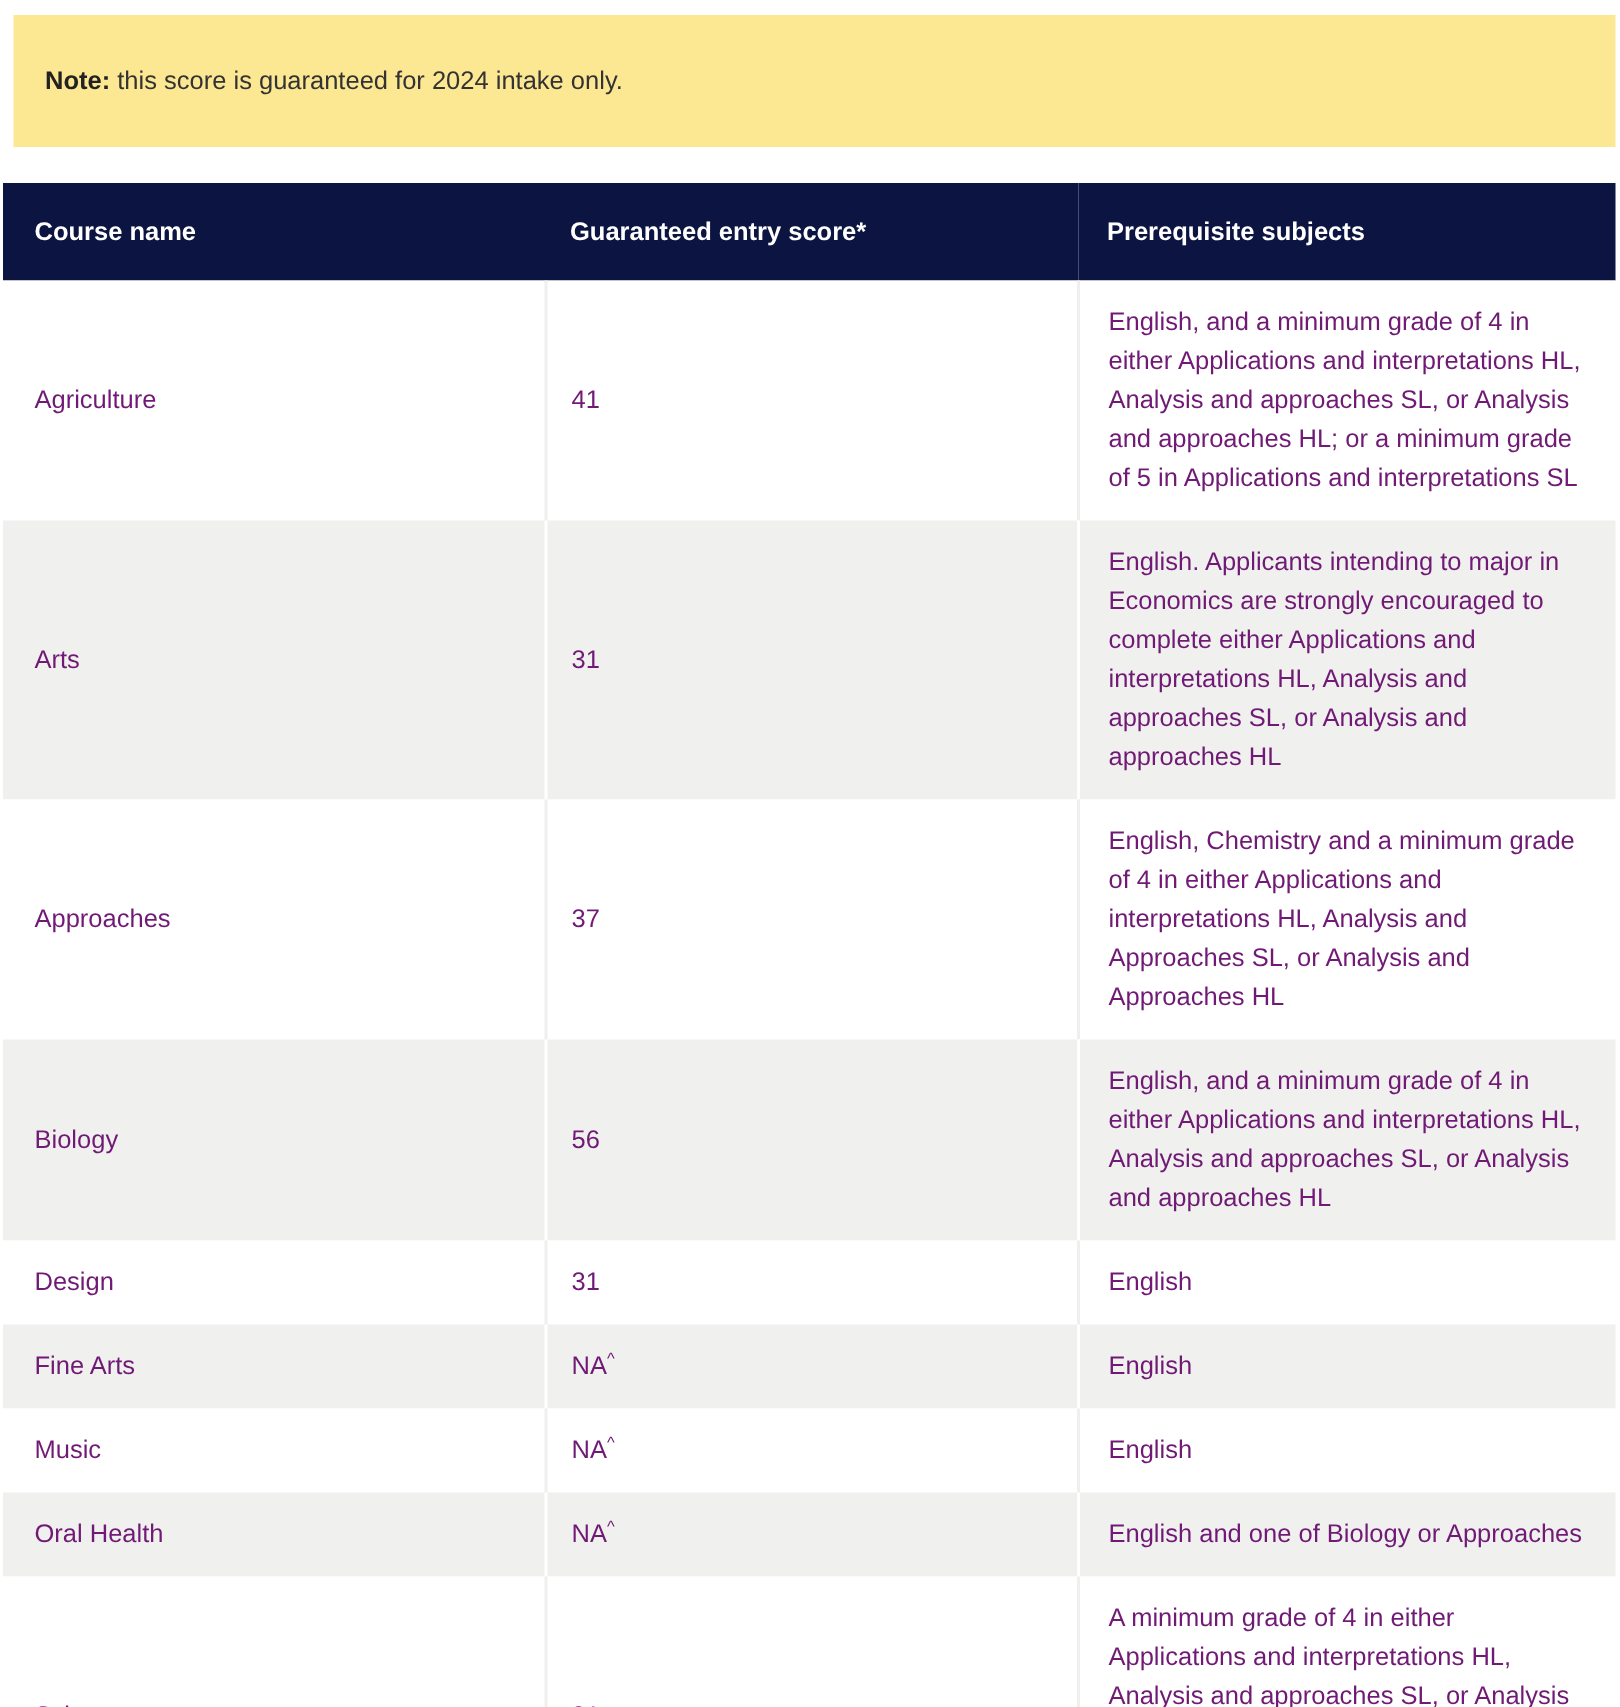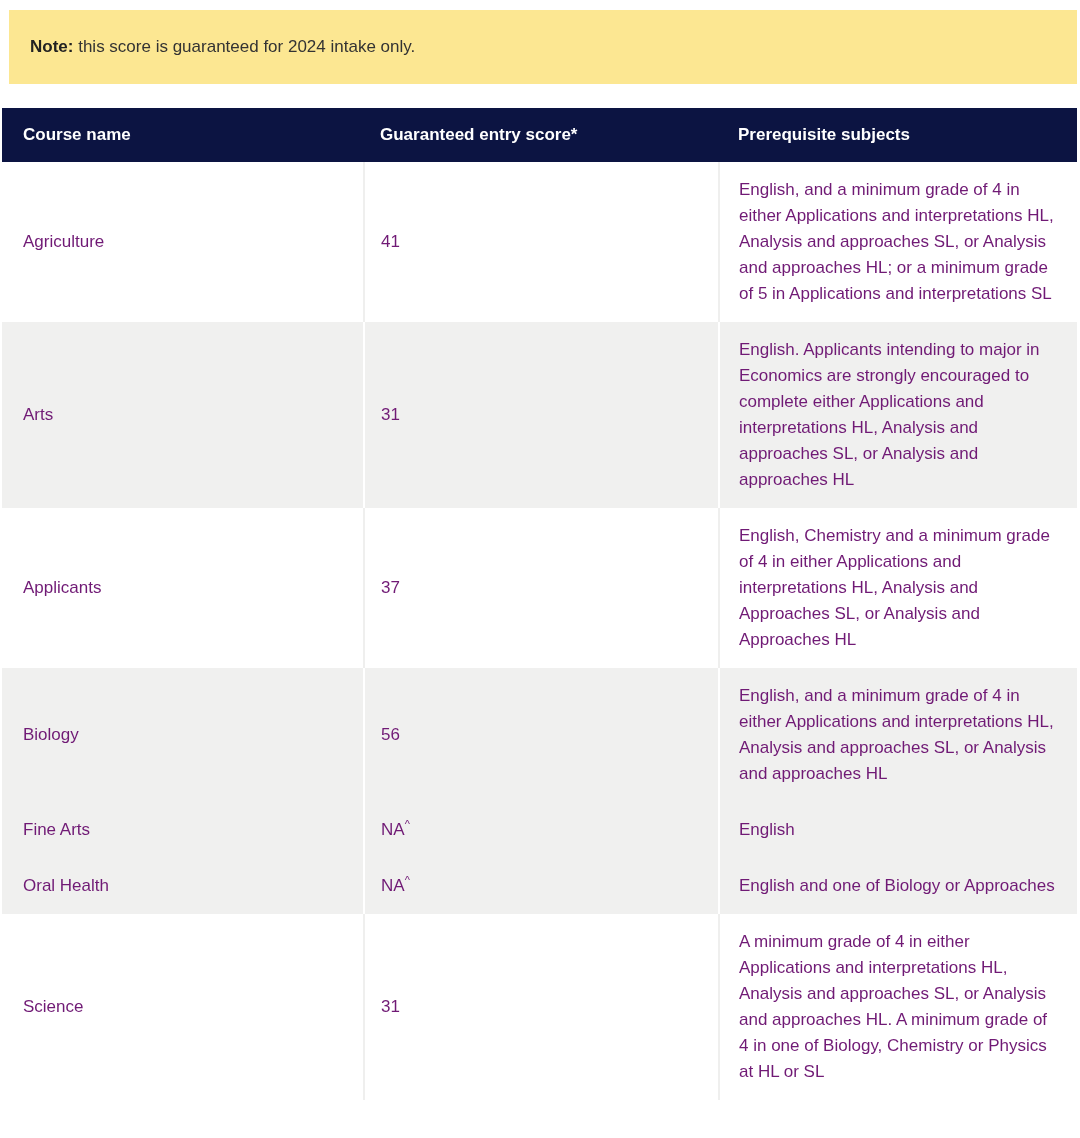--- a/index.html
+++ b/index.html
@@ -11,21 +11,21 @@
     width: 1080px;
     height: 1138px;
     overflow: hidden;
     font-family: "Liberation Sans", sans-serif;
     color: #404040;
   }
 
   
   .banner {
     margin: 10px 3px 0 9px;
-    height: 74px;
+    height: 88px;
     background: #fce792;
     display: flex;
     align-items: center;
     padding: 0 21px;
     box-sizing: border-box;
     font-size: 17px;
     color: #333333;
   }
   .banner .note-label {
     font-weight: 700;
@@ -44,21 +44,21 @@
   }
   col.c1 { width: 362px; }
   col.c2 { width: 355px; }
   col.c3 { width: 358px; }
 
   thead th {
     background: #0c1442;
     color: #ffffff;
     font-weight: 700;
     text-align: left;
-    height: 54px;
+    height: 65px;
     vertical-align: middle;
     padding: 0;
     font-size: 17px;
   }
   thead th.h1 { padding-left: 21px; }
   thead th.h2 { padding-left: 16px; }
   thead th.h3 { padding-left: 19px; }
 
   tbody td {
     vertical-align: middle;
@@ -109,31 +109,41 @@
     <td class="col1">Agriculture</td>
     <td class="col2"><span>41</span><sup class="score-sup"></sup></td>
     <td class="col3">English, and a minimum grade of 4 in either Applications and interpretations HL, Analysis and approaches SL, or Analysis and approaches HL; or a minimum grade of 5 in Applications and interpretations SL</td>
   </tr>
         <tr class="row-gray">
     <td class="col1">Arts</td>
     <td class="col2"><span>31</span><sup class="score-sup"></sup></td>
     <td class="col3">English. Applicants intending to major in Economics are strongly encouraged to complete either Applications and interpretations HL, Analysis and approaches SL, or Analysis and approaches HL</td>
   </tr>
         <tr class="row-white">
-    <td class="col1">Applicants</td>
+    <td class="col1">Approaches</td>
     <td class="col2"><span>37</span><sup class="score-sup"></sup></td>
     <td class="col3">English, Chemistry and a minimum grade of 4 in either Applications and interpretations HL, Analysis and Approaches SL, or Analysis and Approaches HL</td>
   </tr>
         <tr class="row-gray">
     <td class="col1">Biology</td>
     <td class="col2"><span>56</span><sup class="score-sup"></sup></td>
     <td class="col3">English, and a minimum grade of 4 in either Applications and interpretations HL, Analysis and approaches SL, or Analysis and approaches HL</td>
   </tr>
+        <tr class="row-white">
+    <td class="col1">Design</td>
+    <td class="col2"><span>31</span><sup class="score-sup"></sup></td>
+    <td class="col3">English</td>
+  </tr>
         <tr class="row-gray">
     <td class="col1">Fine Arts</td>
+    <td class="col2"><span>NA</span><sup class="score-sup">^</sup></td>
+    <td class="col3">English</td>
+  </tr>
+        <tr class="row-white">
+    <td class="col1">Music</td>
     <td class="col2"><span>NA</span><sup class="score-sup">^</sup></td>
     <td class="col3">English</td>
   </tr>
         <tr class="row-gray">
     <td class="col1">Oral Health</td>
     <td class="col2"><span>NA</span><sup class="score-sup">^</sup></td>
     <td class="col3">English and one of Biology or Approaches</td>
   </tr>
         <tr class="row-white">
     <td class="col1">Science</td>

